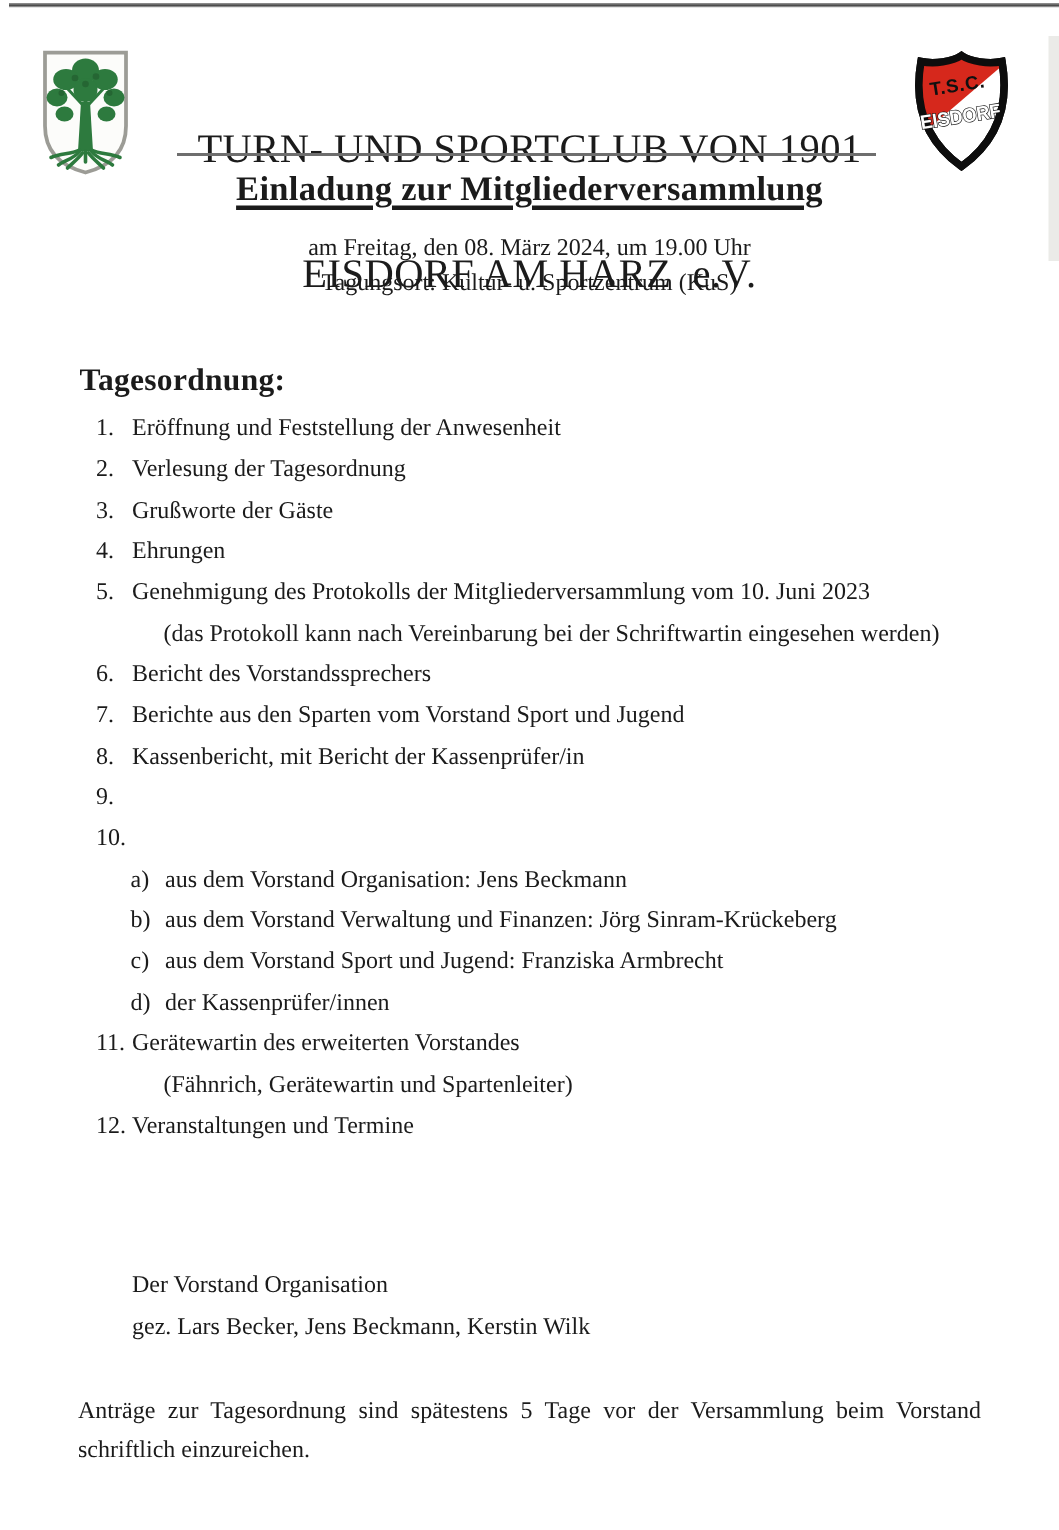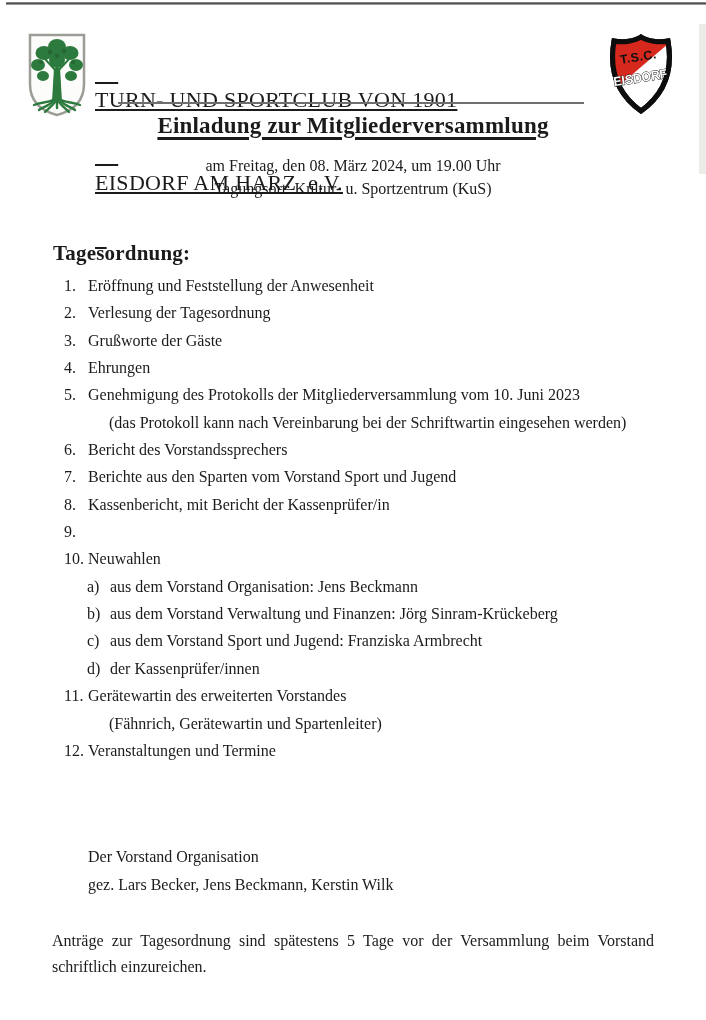--- a/index.html
+++ b/index.html
@@ -19,22 +19,22 @@
   }
   .scan-right-edge {
     position: absolute; top: 24px; right: 0; width: 7px; height: 150px;
     background: #ebebe8;
   }
   
   .crest-left { position: absolute; left: 26px; top: 32px; width: 62px; height: 86px; }
   .shield-right { position: absolute; left: 606px; top: 33px; width: 70px; height: 82px; }
   .club-title {
     position: absolute; left: 95px; right: 95px; top: 31px;
-    text-align: left; font-size: 22px; line-height: 27.5px;
-    letter-spacing: 0.3px; white-space: pre-wrap; text-decoration: underline;
+    text-align: center; font-size: 27px; line-height: 27.5px;
+    letter-spacing: 0.3px; white-space: pre-wrap;
   }
   .header-rule {
     position: absolute; left: 118px; top: 102px; width: 466px; height: 2px;
     background: #6e6e6e;
   }
   .main-heading {
     position: absolute; left: 0; right: 0; top: 113px;
     text-align: center; font-size: 23px; font-weight: bold;
     letter-spacing: 0.2px;
   }
@@ -183,21 +183,20 @@
     </div>
     <div class="agenda-row">
       <span class="num">8.</span>
       <span class="txt">Kassenbericht, mit Bericht der Kassenprüfer/in</span>
     </div>
     <div class="agenda-row">
       <span class="num">9.</span>
     </div>
     <div class="agenda-row">
       <span class="num">10.</span>
-      <span class="txt">Neuwahlen</span>
     </div>
     <div class="agenda-row sub-row">
       <span class="letter">a)</span>
       <span class="txt">aus dem Vorstand Organisation: Jens Beckmann</span>
     </div>
     <div class="agenda-row sub-row">
       <span class="letter">b)</span>
       <span class="txt">aus dem Vorstand Verwaltung und Finanzen: Jörg Sinram-Krückeberg</span>
     </div>
     <div class="agenda-row sub-row">

